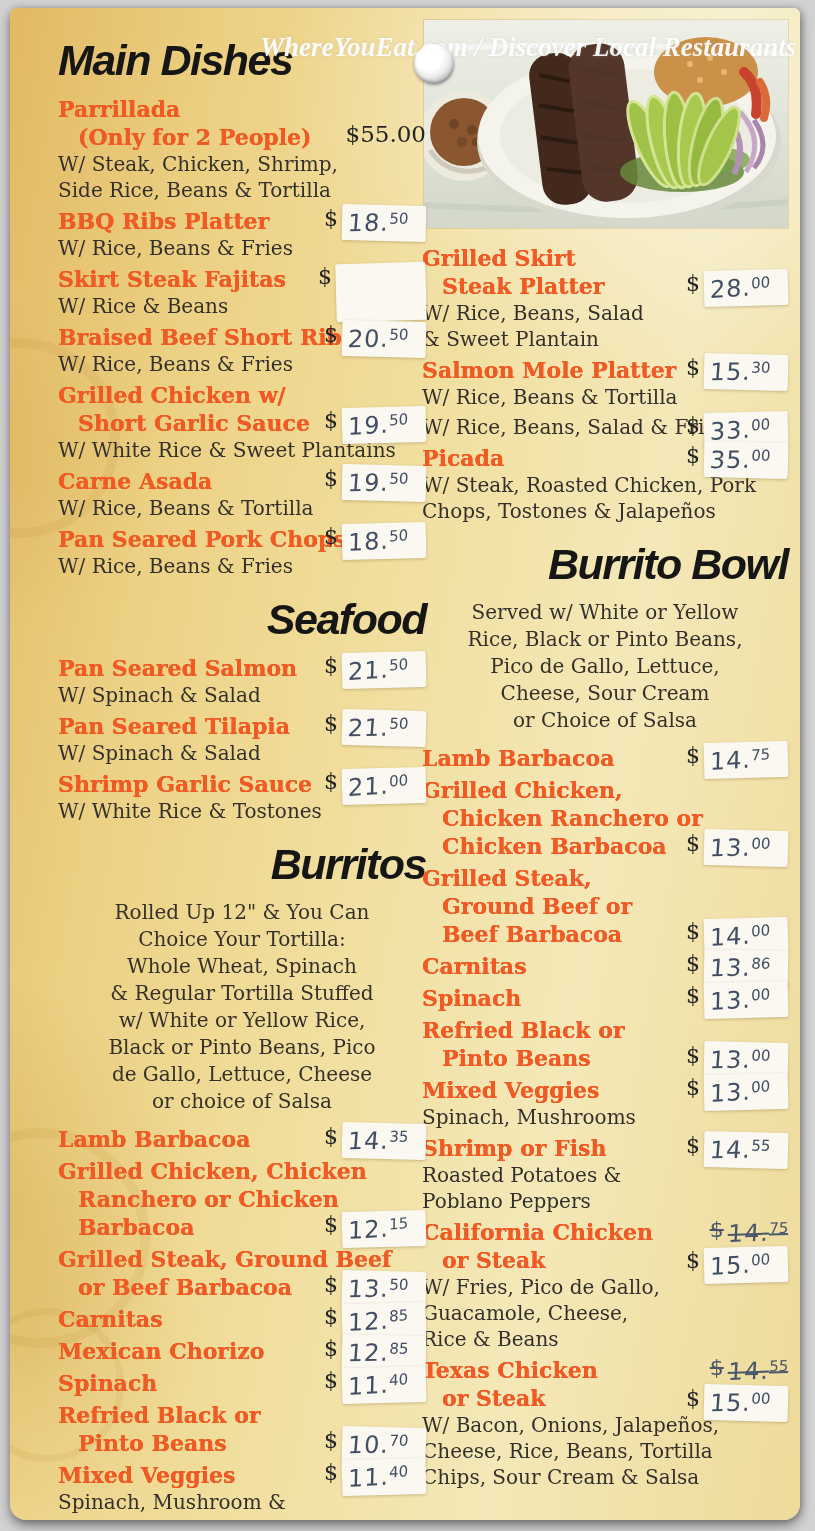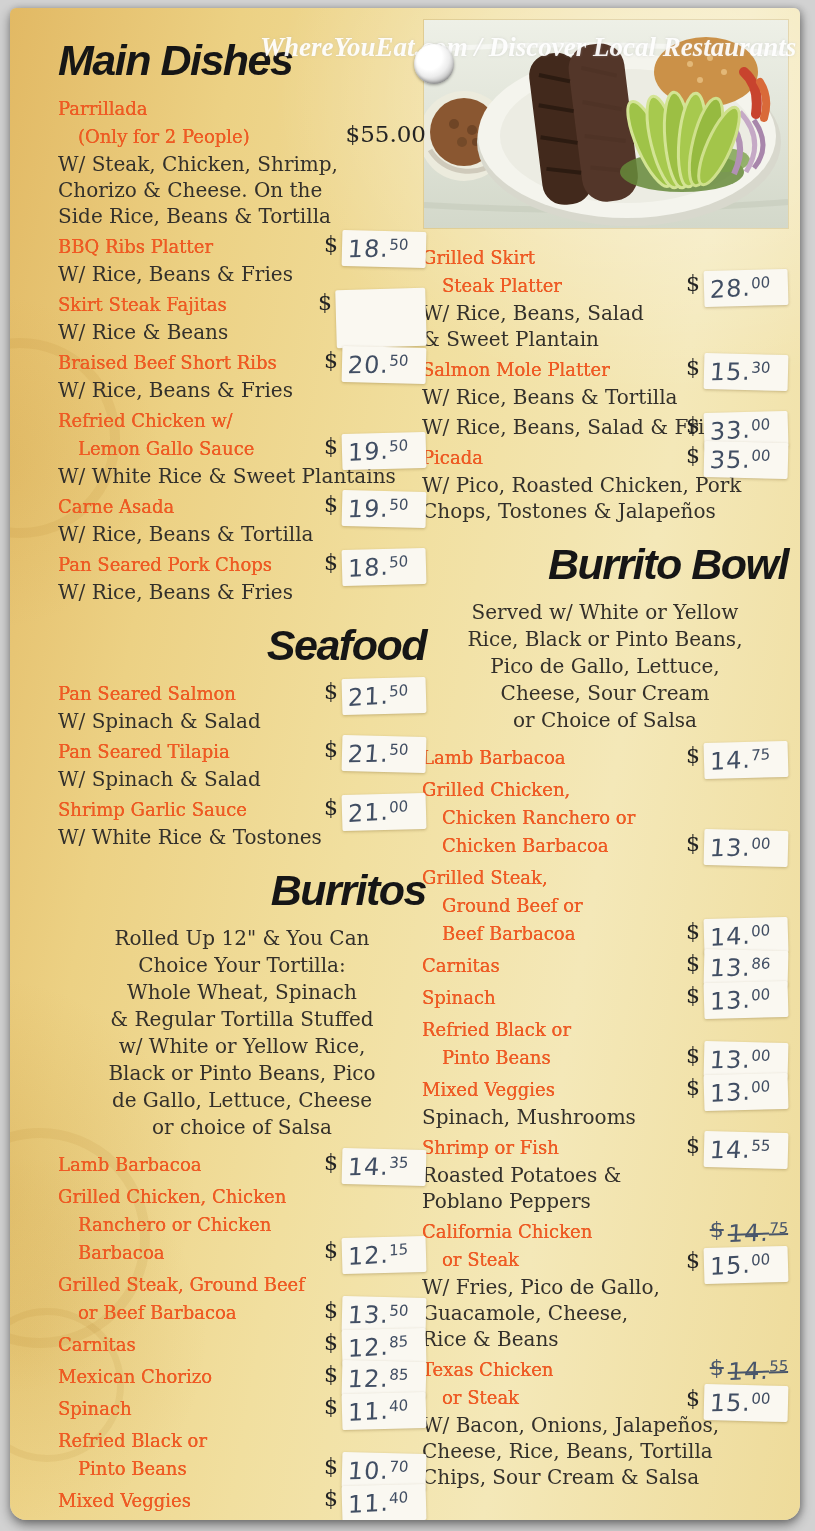--- a/index.html
+++ b/index.html
@@ -44,21 +44,21 @@
     font-size:43px;color:#161616;letter-spacing:-1.5px;margin:16px 0 10px;font-style:italic;
   }
   .heading.first{margin-top:0;}
   .ta-c{text-align:right;}
   .para{
     font-family:"DejaVu Serif",serif;font-size:20px;line-height:27px;
     color:#34302a;text-align:center;margin:0 0 10px;
   }
   .item{position:relative;margin-bottom:4px;}
   .iname{
-    font-family:"DejaVu Serif",serif;font-weight:normal;font-size:18px;line-height:28px;
+    font-family:"DejaVu Serif",serif;font-weight:bold;font-size:22px;line-height:28px;
     color:#f15a24;text-shadow:0 0 .4px #d8490f;
   }
   .iname.cont{padding-left:20px;}
   .idesc{
     font-family:"DejaVu Serif",serif;font-size:20px;line-height:26px;color:#33302b;
   }
   .price{
     position:absolute;right:0;display:flex;align-items:flex-start;gap:4px;
     white-space:nowrap;z-index:3;
   }
@@ -98,21 +98,20 @@
 
   <div class="watermark">WhereYouEat.com / Discover Local Restaurants</div>
   <div class="hole"></div>
 
   <div class="col col-left" id="col-left">
       <div class="heading first">Main Dishes</div>
       <div class="item">
         <div class="iname">Parrillada</div>
         <div class="iname cont">(Only for 2 People)</div>
         <div class="idesc">W/ Steak, Chicken, Shrimp,</div>
-        <div class="idesc">Chorizo &amp; Cheese. On the</div>
         <div class="idesc">Side Rice, Beans &amp; Tortilla</div>
         <div class="price" style="top: 26px;">
           <span class="printed">$55.00</span>
         </div>
       </div>
       <div class="item">
         <div class="iname">BBQ Ribs Platter</div>
         <div class="idesc">W/ Rice, Beans &amp; Fries</div>
         <div class="price" style="top: -2px;">
           <span class="cur">$</span>
@@ -129,22 +128,22 @@
       </div>
       <div class="item">
         <div class="iname">Braised Beef Short Ribs</div>
         <div class="idesc">W/ Rice, Beans &amp; Fries</div>
         <div class="price" style="top: -2px;">
           <span class="cur">$</span>
           <span class="patch"><span class="hand">20.<span class="cents">50</span></span></span>
         </div>
       </div>
       <div class="item">
-        <div class="iname">Refried Chicken w/</div>
-        <div class="iname cont">Lemon Gallo Sauce</div>
+        <div class="iname">Grilled Chicken w/</div>
+        <div class="iname cont">Short Garlic Sauce</div>
         <div class="idesc">W/ White Rice &amp; Sweet Plantains</div>
         <div class="price" style="top: 26px;">
           <span class="cur">$</span>
           <span class="patch"><span class="hand">19.<span class="cents">50</span></span></span>
         </div>
       </div>
       <div class="item">
         <div class="iname">Carne Asada</div>
         <div class="idesc">W/ Rice, Beans &amp; Tortilla</div>
         <div class="price" style="top: -2px;">
@@ -327,21 +326,21 @@
       </div>
       <div class="item">
         <div class="idesc">W/ Rice, Beans, Salad &amp; Fries</div>
         <div class="price" style="top: -2px;">
           <span class="cur">$</span>
           <span class="patch"><span class="hand">33.<span class="cents">00</span></span></span>
         </div>
       </div>
       <div class="item">
         <div class="iname">Picada</div>
-        <div class="idesc">W/ Pico, Roasted Chicken, Pork</div>
+        <div class="idesc">W/ Steak, Roasted Chicken, Pork</div>
         <div class="idesc">Chops, Tostones &amp; Jalapeños</div>
         <div class="price" style="top: -2px;">
           <span class="cur">$</span>
           <span class="patch"><span class="hand">35.<span class="cents">00</span></span></span>
         </div>
       </div>
       <div class="heading ta-c">Burrito Bowl</div>
       <div class="para">Served w/ White or Yellow<br>Rice, Black or Pinto Beans,<br>Pico de Gallo, Lettuce,<br>Cheese, Sour Cream<br>or Choice of Salsa</div>
       <div class="item">
         <div class="iname">Lamb Barbacoa</div>

